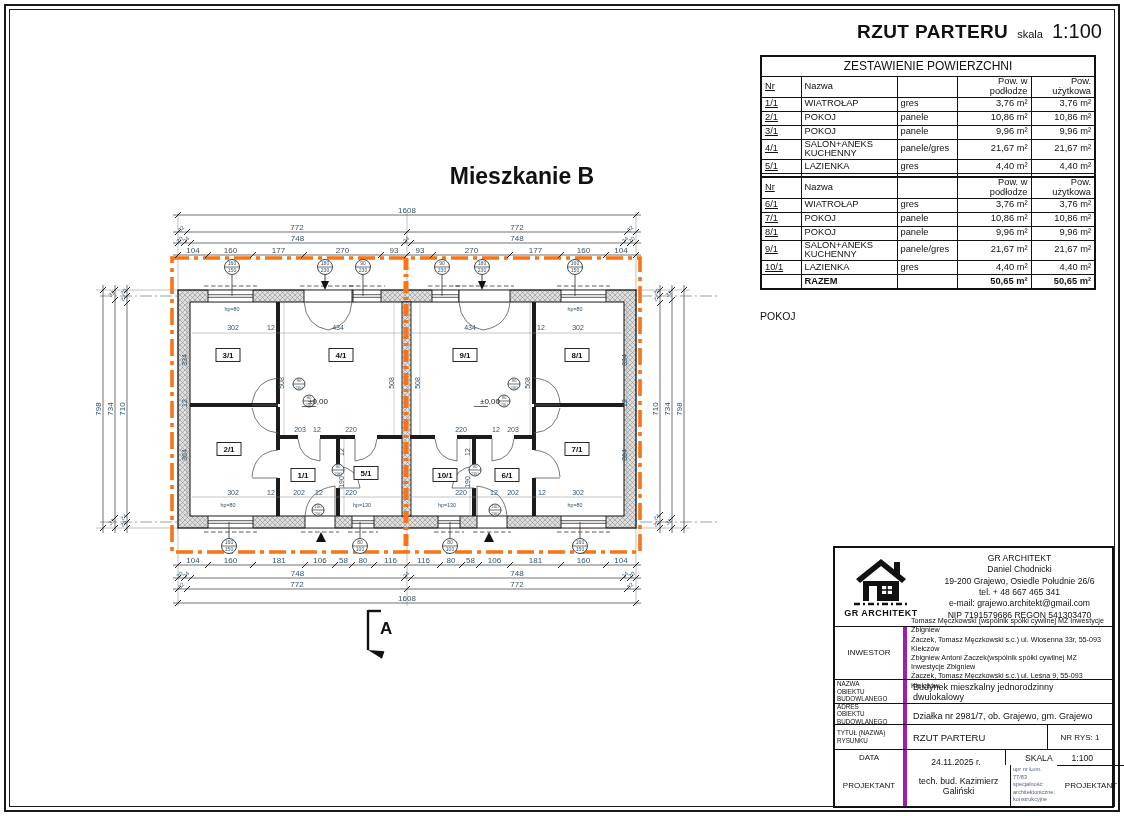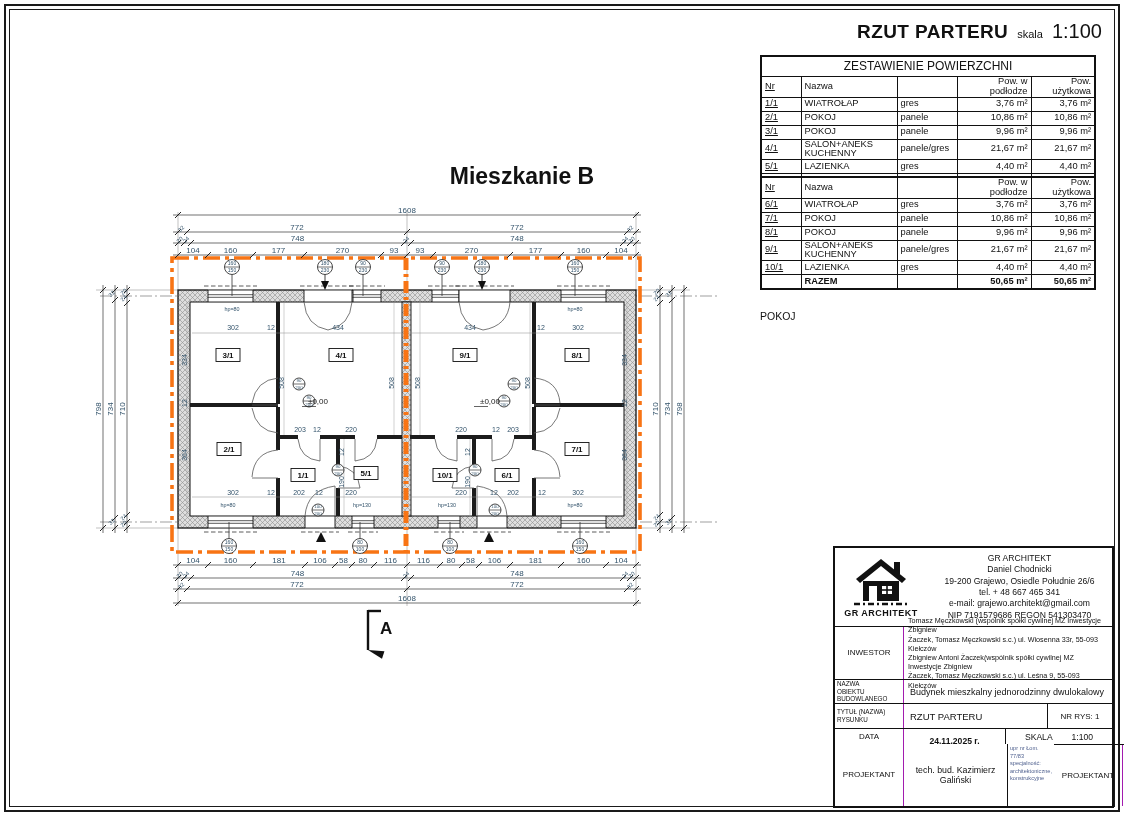--- a/index.html
+++ b/index.html
@@ -28,38 +28,38 @@
 
   .note{position:absolute;left:760px;top:293px;font-size:10.5px;line-height:1.5;
         white-space:pre-line;}
   .note .nt{margin-bottom:2px;}
 
   
   .tb{position:absolute;right:10px;bottom:8px;width:277px;height:258px;
       border:2px solid #111;display:flex;flex-direction:column;background:#fff;}
   .tbrow{display:flex;border-top:1px solid #111;align-items:stretch;}
   .tbrow:first-child{border-top:none;}
-  .lab{width:64px;flex:0 0 64px;border-right:1px solid #a21caf;font-size:6.3px;
+  .lab{width:64px;flex:0 0 64px;border-right:4px solid #a21caf;font-size:6.3px;
        display:flex;align-items:center;justify-content:flex-start;padding:1px 2px;
        white-space:pre-line;line-height:1.2;}
   .lab.c{justify-content:center;font-size:8px;}
   .val{flex:1;display:flex;align-items:center;padding:12px 6px;font-size:9px;}
   .company{height:78px;display:flex;}
   .logo{width:92px;flex:0 0 92px;display:flex;flex-direction:column;align-items:center;
         justify-content:center;}
   .logo .cap{font-size:9px;font-weight:bold;letter-spacing:.5px;margin-top:1px;}
   .cinfo{flex:1;font-size:8.6px;text-align:center;line-height:1.32;white-space:pre-line;
          display:flex;align-items:center;justify-content:center;}
   .inw{height:52px;} .inw .val{font-size:7.2px;line-height:1.28;white-space:pre-line;padding:0 4px;}
   .nazw{height:23px;} .adre{height:20px;}
   .tytu{height:24px;} .tytu .val{font-size:9.5px;}
   .nrcell{width:64px;flex:0 0 64px;border-left:1px solid #111;display:flex;
           align-items:center;justify-content:center;font-size:8px;}
   .datar{height:15px;}
-  .datar .val{justify-content:center;font-size:8.6px;font-weight:bold;}
+  .datar .val{justify-content:center;font-size:8.6px;}
   .skcell{width:106px;flex:0 0 106px;border-left:1px solid #111;display:flex;
           align-items:center;justify-content:space-evenly;font-size:8.6px;}
   .prow{flex:1;min-height:13px;}
   .prow .val{justify-content:center;width:99px;flex:0 0 99px;padding:0 2px;font-size:8.8px;text-align:center;}
   .small{flex:1;border-left:1px solid #111;font-size:5.6px;color:#50618f;
          line-height:1.35;padding:1px 2px;white-space:pre-line;display:flex;align-items:flex-start;}
 
   
   .apt{position:absolute;width:210px;text-align:center;font-size:23px;font-weight:bold;top:163px;}
   #aptA{left:183px;} #aptB{left:417px;}
@@ -747,20 +747,25 @@
       <div class="val">Tomasz Męczkowski (wspólnik spółki cywilnej MZ Inwestycje Zbigniew
 Żaczek, Tomasz Męczkowski s.c.) ul. Wiosenna 33r, 55-093 Kiełczów
 Zbigniew Antoni  Żaczek(wspólnik spółki cywilnej MZ Inwestycje Zbigniew
 Żaczek, Tomasz Męczkowski s.c.) ul. Leśna 9, 55-093 Kiełczów</div>
     </div>
     <div class="tbrow nazw">
       <div class="lab">NAZWA
 OBIEKTU BUDOWLANEGO</div>
       <div class="val">Budynek mieszkalny jednorodzinny dwulokalowy</div>
     </div>
+    <div class="tbrow adre">
+      <div class="lab">ADRES
+OBIEKTU BUDOWLANEGO</div>
+      <div class="val">Działka nr 2981/7, ob. Grajewo, gm. Grajewo</div>
+    </div>
     <div class="tbrow tytu">
       <div class="lab">TYTUŁ (NAZWA)
 RYSUNKU</div>
       <div class="val">RZUT PARTERU</div>
       <div class="nrcell">NR RYS: 1</div>
     </div>
     <div class="tbrow datar">
       <div class="lab c">DATA</div>
       <div class="val">24.11.2025 r.</div>
       <div class="skcell">

